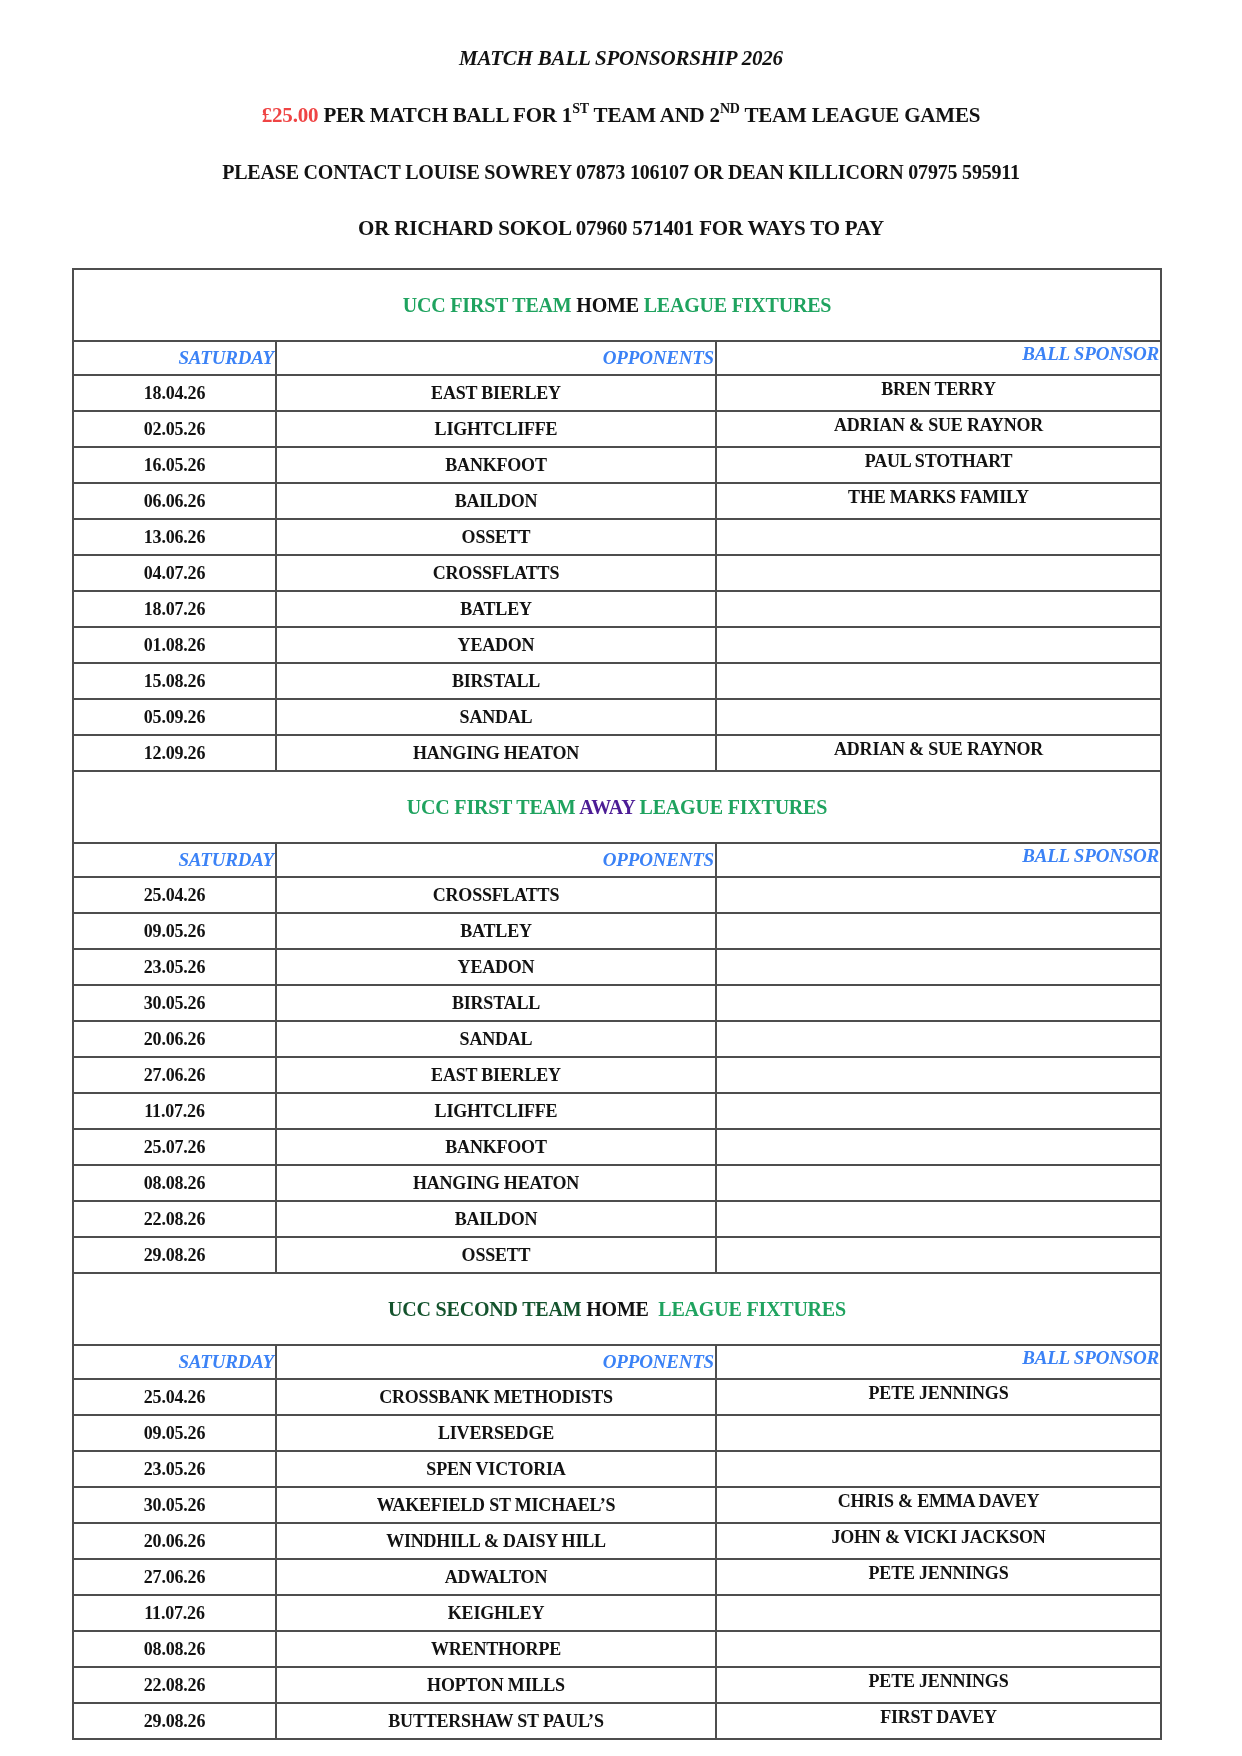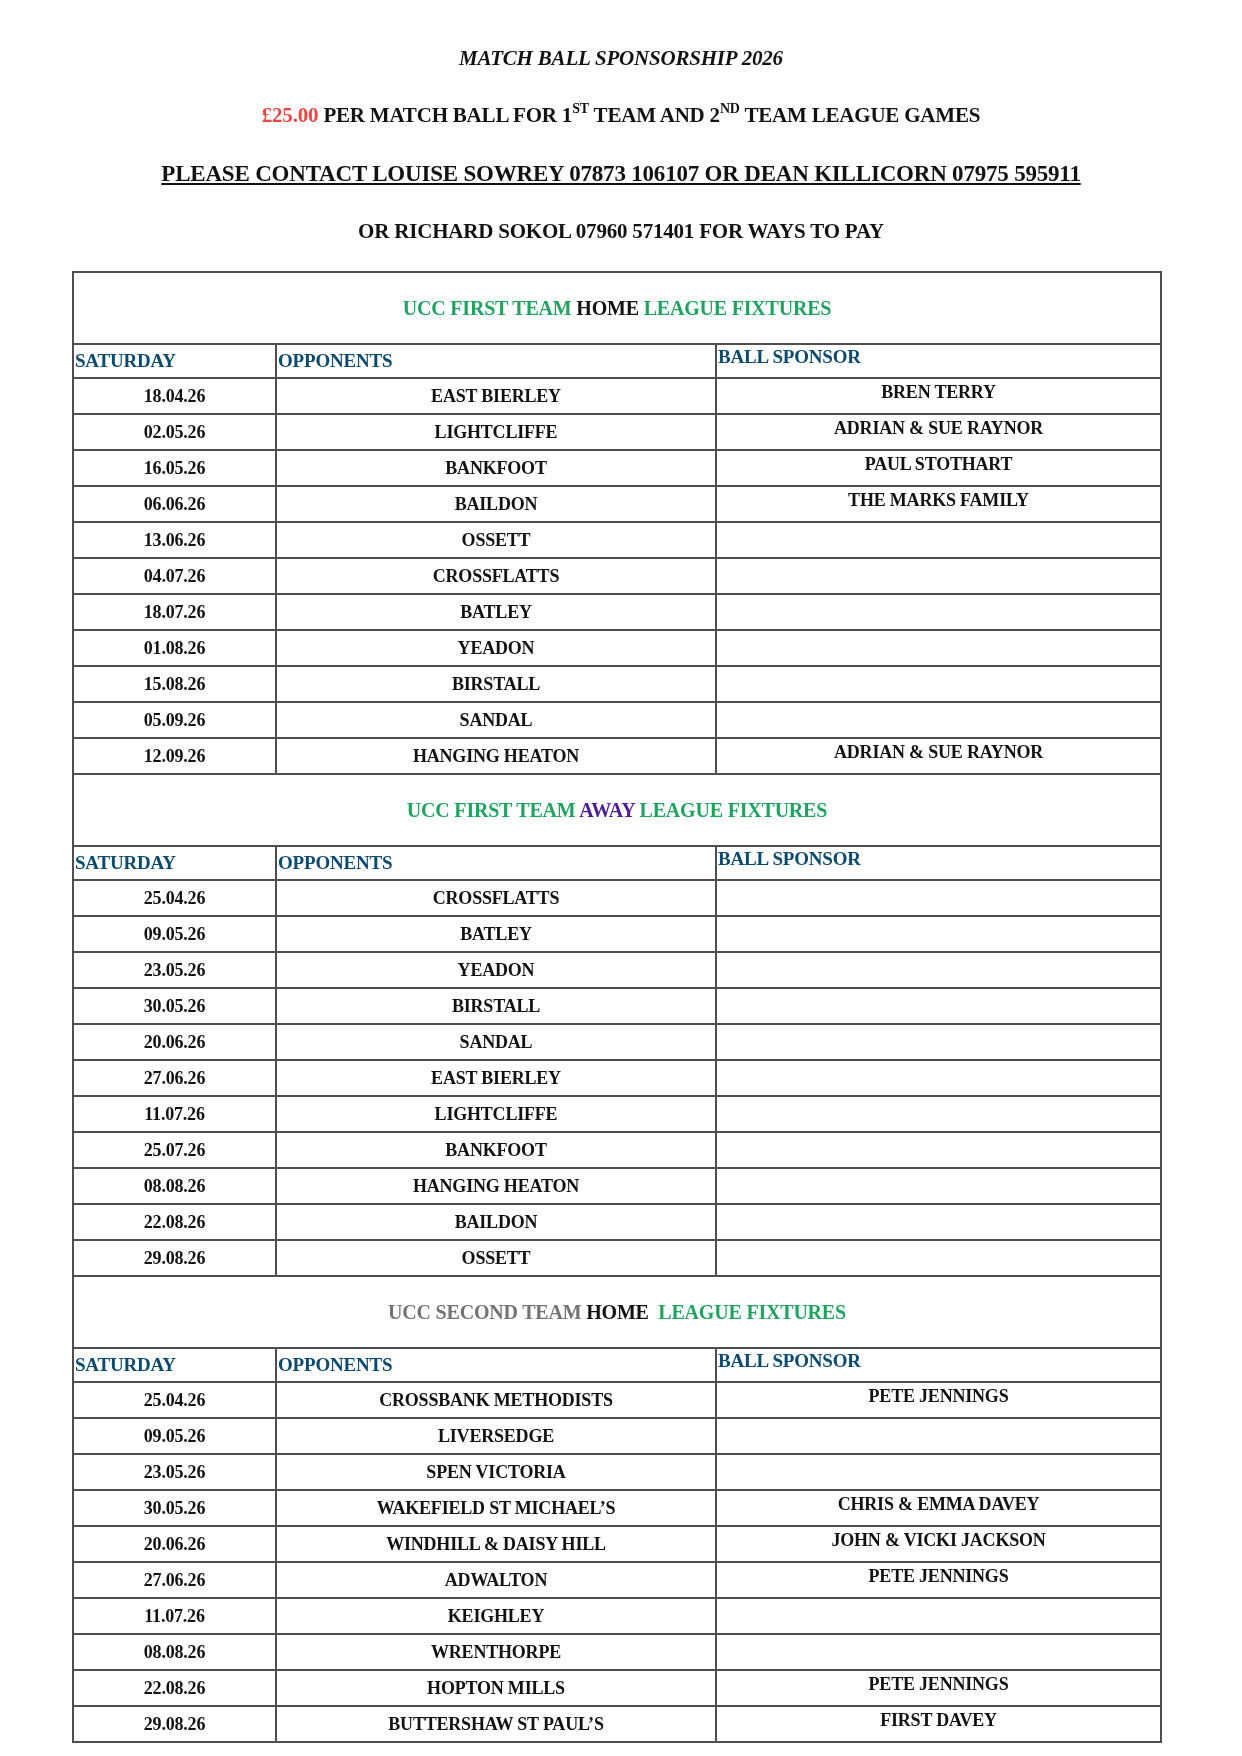--- a/index.html
+++ b/index.html
@@ -26,22 +26,21 @@
     padding-top: 46px;
     font-size: 21px;
     font-style: italic;
   }
   .h-price {
     margin-top: 32px !important;
     font-size: 21px;
   }
   .h-contact1 {
     margin-top: 33px !important;
-    font-size: 23px;
-    text-decoration: underline;
+    font-size: 20px;
   }
   .h-contact2 {
     margin-top: 32px !important;
     font-size: 21px;
   }
   .red-text { color: #ef4444; }
   sup.ord {
     font-size: 14px;
     line-height: 0;
     vertical-align: 9px;
@@ -62,24 +61,25 @@
   }
   td.section-title {
     height: 68px;
     text-align: center;
     vertical-align: middle;
     font-size: 20px;
   }
   td.section-title span { white-space: pre; }
   td.col-header {
     height: 30px;
-    text-align: left;
-    color: #0c4a6e;
+    text-align: right;
+    color: #3b82f6;
     font-size: 19px;
     vertical-align: middle;
+    font-style: italic;
   }
   td.col-header.col2 {
     vertical-align: top;
     padding-top: 1px;
   }
   td.cell {
     height: 30px;
     text-align: center;
     font-size: 18px;
     vertical-align: middle;
@@ -227,21 +227,21 @@
           <td class="cell col0">22.08.26</td>
           <td class="cell col1">BAILDON</td>
           <td class="cell col2"></td>
         </tr>
         <tr>
           <td class="cell col0">29.08.26</td>
           <td class="cell col1">OSSETT</td>
           <td class="cell col2"></td>
         </tr>
         <tr>
-          <td colspan="3" class="section-title"><span style="color: #737373;">UCC SECOND TEAM </span><span style="color: rgb(18, 18, 18);">HOME</span><span style="color: rgb(31, 163, 95);">  LEAGUE FIXTURES</span></td>
+          <td colspan="3" class="section-title"><span style="color: #14532d;">UCC SECOND TEAM </span><span style="color: rgb(18, 18, 18);">HOME</span><span style="color: rgb(31, 163, 95);">  LEAGUE FIXTURES</span></td>
         </tr>
         <tr>
           <td class="col-header col0">SATURDAY</td>
           <td class="col-header col1">OPPONENTS</td>
           <td class="col-header col2">BALL SPONSOR</td>
         </tr>
         <tr>
           <td class="cell col0">25.04.26</td>
           <td class="cell col1">CROSSBANK METHODISTS</td>
           <td class="cell col2">PETE JENNINGS</td>

